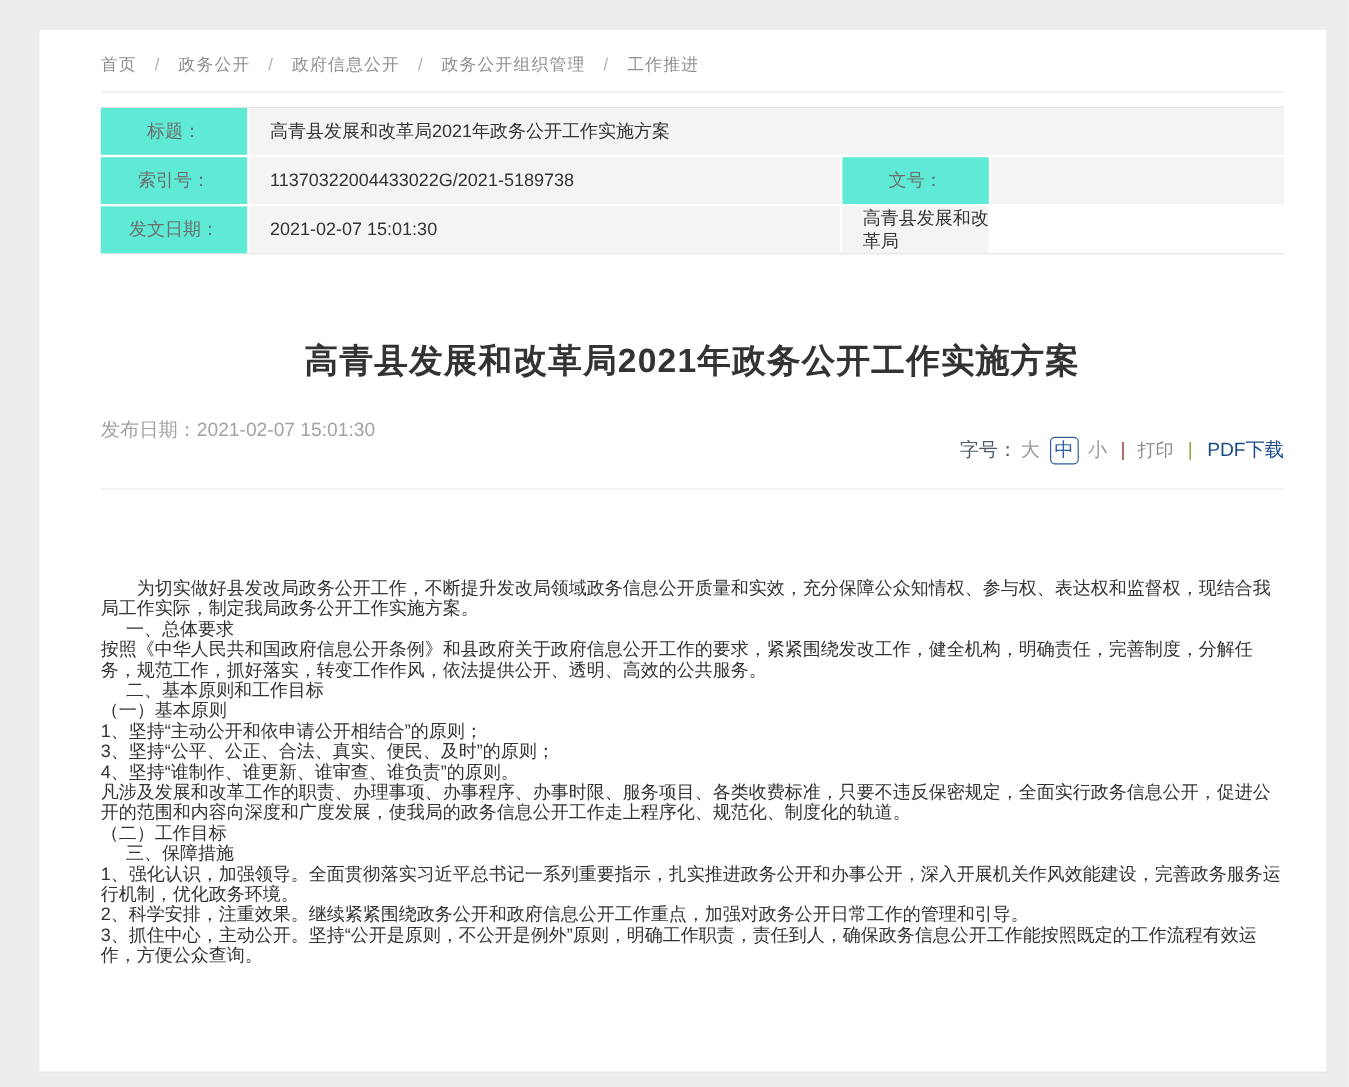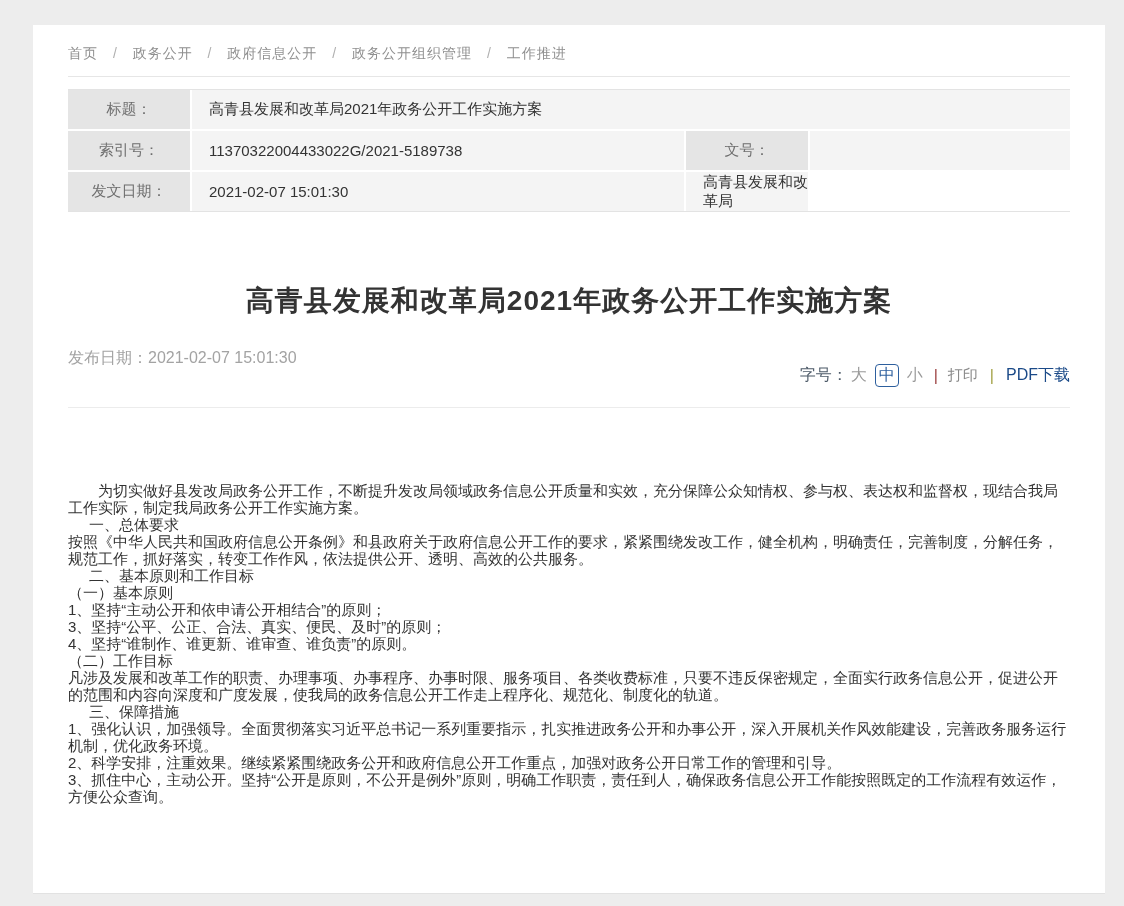--- a/index.html
+++ b/index.html
@@ -13,20 +13,21 @@
     overflow: hidden;
   }
   .panel {
     position: absolute;
     left: 33px;
     top: 25px;
     width: 1072px;
     height: 869px;
     background: #ffffff;
     border-bottom: 1px solid #e2e2e2;
+    padding-left: 16px;
   }
   .inner {
     margin: 0 35px;
   }
   
   .breadcrumb {
     padding-top: 20px;
     font-size: 14px;
     color: #8f8f8f;
     letter-spacing: 1px;
@@ -55,21 +56,21 @@
     background: #ffffff;
     border-top: 1px solid #e3e3e3;
     border-bottom: 1px solid #e3e3e3;
     font-size: 15px;
   }
   .meta-table .cell {
     display: flex;
     align-items: center;
   }
   .meta-table .label {
-    background: #e5e5e5;
+    background: #5eead4;
     color: #6e6e6e;
     justify-content: center;
   }
   .meta-table .value {
     background: #f4f4f4;
     color: #333;
     padding-left: 17px;
   }
   .span3 { grid-column: 2 / 5; }
   
@@ -190,22 +191,22 @@
 
     <div class="article-body">
       <p class="p-indent2">为切实做好县发改局政务公开工作，不断提升发改局领域政务信息公开质量和实效，充分保障公众知情权、参与权、表达权和监督权，现结合我局工作实际，制定我局政务公开工作实施方案。</p>
       <p class="p-indent1">一、总体要求</p>
       <p>按照《中华人民共和国政府信息公开条例》和县政府关于政府信息公开工作的要求，紧紧围绕发改工作，健全机构，明确责任，完善制度，分解任务，规范工作，抓好落实，转变工作作风，依法提供公开、透明、高效的公共服务。</p>
       <p class="p-indent1">二、基本原则和工作目标</p>
       <p>（一）基本原则</p>
       <p>1、坚持“主动公开和依申请公开相结合”的原则；</p>
       <p>3、坚持“公平、公正、合法、真实、便民、及时”的原则；</p>
       <p>4、坚持“谁制作、谁更新、谁审查、谁负责”的原则。</p>
+      <p>凡涉及发展和改革工作的职责、办理事项、办事程序、办事时限、服务项目、各类收费标准，只要不违反保密规定，全面实行政务信息公开，促进公开的范围和内容向深度和广度发展，使我局的政务信息公开工作走上程序化、规范化、制度化的轨道。</p>
       <p>（二）工作目标</p>
-      <p>凡涉及发展和改革工作的职责、办理事项、办事程序、办事时限、服务项目、各类收费标准，只要不违反保密规定，全面实行政务信息公开，促进公开的范围和内容向深度和广度发展，使我局的政务信息公开工作走上程序化、规范化、制度化的轨道。</p>
       <p class="p-indent1">三、保障措施</p>
       <p>1、强化认识，加强领导。全面贯彻落实习近平总书记一系列重要指示，扎实推进政务公开和办事公开，深入开展机关作风效能建设，完善政务服务运行机制，优化政务环境。</p>
       <p>2、科学安排，注重效果。继续紧紧围绕政务公开和政府信息公开工作重点，加强对政务公开日常工作的管理和引导。</p>
       <p>3、抓住中心，主动公开。坚持“公开是原则，不公开是例外”原则，明确工作职责，责任到人，确保政务信息公开工作能按照既定的工作流程有效运作，方便公众查询。</p>
     </div>
 
   </div>
 </div>
 
 </body></html>

